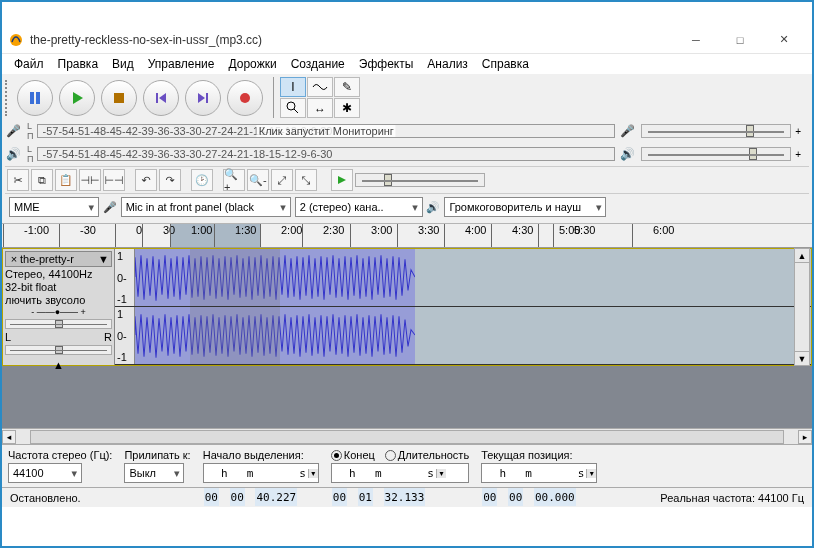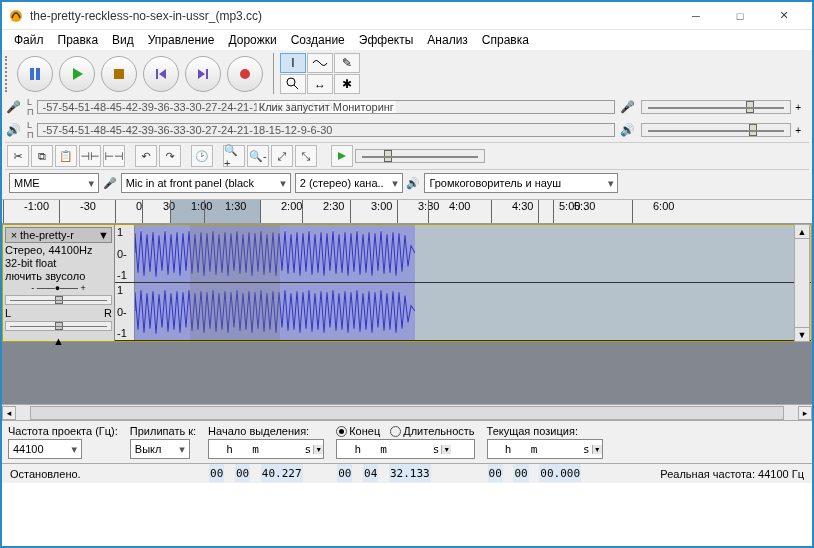--- a/index.html
+++ b/index.html
@@ -1,17 +1,17 @@
 <!DOCTYPE html>
 <html><head>
 <meta charset="utf-8">
 <style>
 * { margin: 0; padding: 0; box-sizing: border-box; font-family: "Segoe UI", Tahoma, sans-serif; font-size: 11px; }
 body { width: 814px; height: 548px; background: #fff; overflow: hidden; border: 2px solid #2a8ac5; position: relative; }
-.titlebar { height: 28px; background: #fff; display: flex; align-items: center; padding: 0 6px; border-bottom: 1px solid #e5e5e5; }
+.titlebar { height: 28px; background: #fff; display: flex; align-items: center; padding: 0 6px; border-bottom: 1px solid #e5e5e5; margin-top: 24px; }
 .titlebar .appicon { width: 16px; height: 16px; margin-right: 6px; }
 .titlebar .title { flex: 1; font-size: 12px; color: #333; }
 .titlebar .winbtn { width: 44px; height: 28px; display: flex; align-items: center; justify-content: center; color: #444; }
 .menubar { height: 20px; display: flex; align-items: center; padding: 0 6px; gap: 2px; }
 .menubar span { padding: 2px 6px; font-size: 12px; color: #000; }
 .toolbars { background: #f0f0f0; border-bottom: 1px solid #b5b5b5; padding: 3px; }
 .row { display: flex; align-items: center; gap: 2px; }
 .bigbtn { width: 36px; height: 36px; border: 1px solid #aaa; border-radius: 50%; background: linear-gradient(#fff,#e2e2e2); display: flex; align-items: center; justify-content: center; margin: 2px; }
 .toolgrid { display: grid; grid-template-columns: repeat(3, 26px); grid-template-rows: repeat(2, 20px); border-left: 1px solid #999; margin-left: 6px; padding-left: 6px; gap: 1px; }
 .tbtn { width: 26px; height: 20px; border: 1px solid #bbb; background: #f7f7f7; display: flex; align-items: center; justify-content: center; font-size: 12px; color: #000; }
@@ -250,45 +250,45 @@
   <div class="devices">
     <div class="combo" style="width:90px">
         <span>MME</span>
         <span class="arrow">▾</span>
       </div>
     <span>🎤</span>
     <div class="combo" style="width:170px">
         <span>Mic in at front panel (black</span>
         <span class="arrow">▾</span>
       </div>
-    <div class="combo" style="width:108px">
+    <div class="combo" style="width:128px">
         <span>2 (стерео) кана..</span>
         <span class="arrow">▾</span>
       </div>
     <span>🔊</span>
-    <div class="combo" style="width:194px">
+    <div class="combo" style="width:162px">
         <span>Громкоговоритель и науш</span>
         <span class="arrow">▾</span>
       </div>
   </div>
 </div>
 
 <div class="timeline">
   <div class="sel" style="left:168px; width:90px;"></div>
   <div class="tick" style="left:1px">-1:00</div>
   <div class="tick" style="left:57px">-30</div>
   <div class="tick" style="left:113px">0</div>
   <div class="tick" style="left:140px">30</div>
   <div class="tick" style="left:168px">1:00</div>
-  <div class="tick" style="left:202px">1:30</div>
+  <div class="tick" style="left:212px">1:30</div>
   <div class="tick" style="left:258px">2:00</div>
   <div class="tick" style="left:300px">2:30</div>
   <div class="tick" style="left:348px">3:00</div>
   <div class="tick" style="left:395px">3:30</div>
-  <div class="tick" style="left:426px">4:00</div>
+  <div class="tick" style="left:442px">4:00</div>
   <div class="tick" style="left:489px">4:30</div>
   <div class="tick" style="left:536px">5:00</div>
   <div class="tick" style="left:551px">5:30</div>
   <div class="tick" style="left:630px">6:00</div>
 </div>
 
 <div style="position:relative;">
 <div class="trackarea">
   <div class="trackpanel">
     <div class="hdr">
@@ -353,21 +353,21 @@
 <div class="empty" style="height:62px"></div>
 
 <div class="hscroll">
   <div class="arrow">◂</div>
     <div class="tr"></div>
     <div class="arrow">▸</div>
 </div>
 
 <div class="selbar">
   <div class="col">
-    <label>Частота проекта (Гц):</label>
+    <label>Частота стерео (Гц):</label>
     <div class="combo" style="width:74px">
         <span>44100</span>
         <span class="arrow">▾</span>
       </div>
   </div>
   <div class="col">
     <label>Прилипать к:</label>
     <div class="combo" style="width:60px">
         <span>Выкл</span>
         <span class="arrow">▾</span>
@@ -392,21 +392,21 @@
           <span>Конец</span>
         </span>
       <span class="radio">
           <span class="radiodot"></span>
           <span>Длительность</span>
         </span>
     </div>
     <div class="spin">
       <span class="seg">00</span>
         <span class="unit">h</span>
-      <span class="seg">04</span>
+      <span class="seg">01</span>
         <span class="unit">m</span>
       <span class="seg">32.133</span>
         <span class="unit">s</span>
       <span class="dd">▾</span>
     </div>
   </div>
   <div class="col">
     <label>Текущая позиция:</label>
     <div class="spin">
       <span class="seg">00</span>

